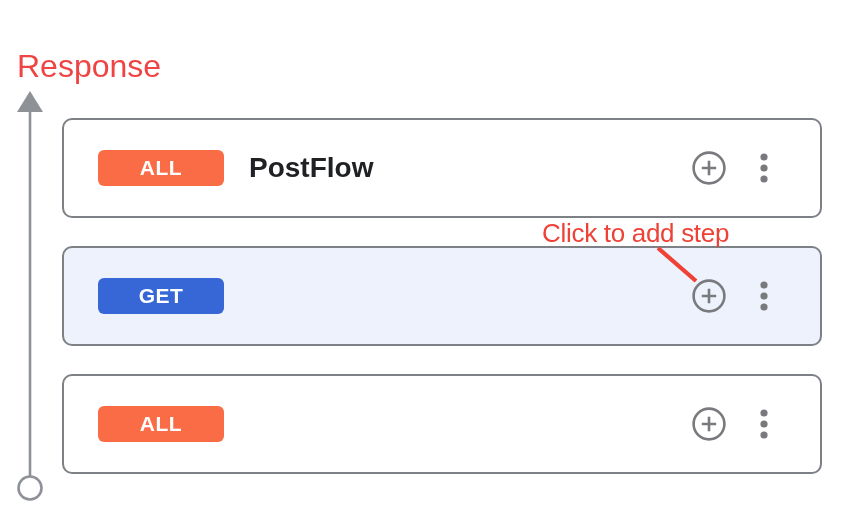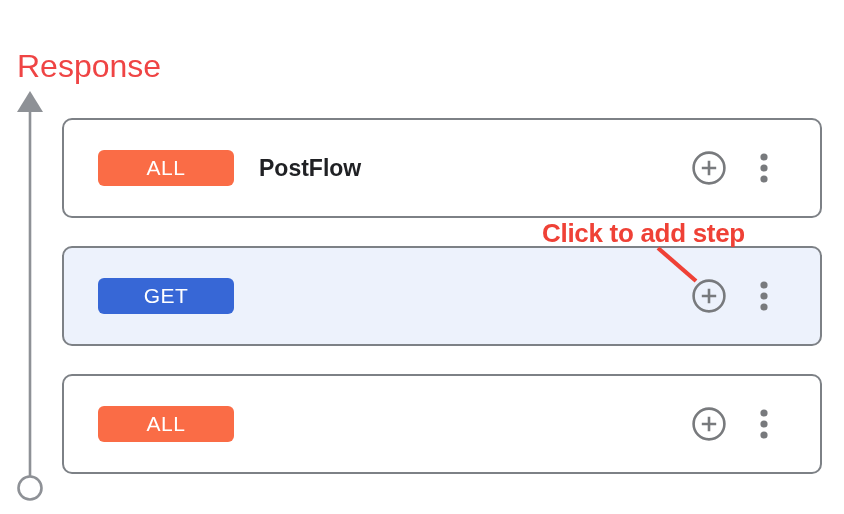--- a/index.html
+++ b/index.html
@@ -35,34 +35,34 @@
     background: #ffffff;
     border: 2px solid #7d8186;
     border-radius: 10px;
     display: flex;
     align-items: center;
     padding-left: 34px;
     padding-right: 52px;
     cursor: pointer;
   }
   .method-badge {
-    width: 136px; height: 36px;
+    width: 126px; height: 36px;
     border-radius: 6px;
     display: flex;
     align-items: center;
     justify-content: center;
     color: #ffffff;
     font-size: 21px;
-    font-weight: 400;
+    font-weight: 700;
     letter-spacing: 0.5px;
     flex: 0 0 auto;
   }
   .flow-name {
     margin-left: 25px;
-    font-size: 23px;
+    font-size: 28px;
     font-weight: 700;
     color: #202124;
     white-space: nowrap;
   }
   .card-actions {
     margin-left: auto;
     display: flex;
     align-items: center;
     gap: 33px;
   }
@@ -72,21 +72,21 @@
     padding: 0;
     cursor: pointer;
     display: flex;
     align-items: center;
     justify-content: center;
   }
   .annotation-label {
     position: absolute;
     left: 542px; top: 218px;
     font-size: 26px;
-    font-weight: 700;
+    font-weight: 400;
     letter-spacing: -0.3px;
     z-index: 3;
     white-space: nowrap;
   }
   .annotation-line-svg {
     position: absolute;
     left: 650px; top: 243px;
     width: 60px; height: 46px;
     z-index: 3;
     pointer-events: none;

